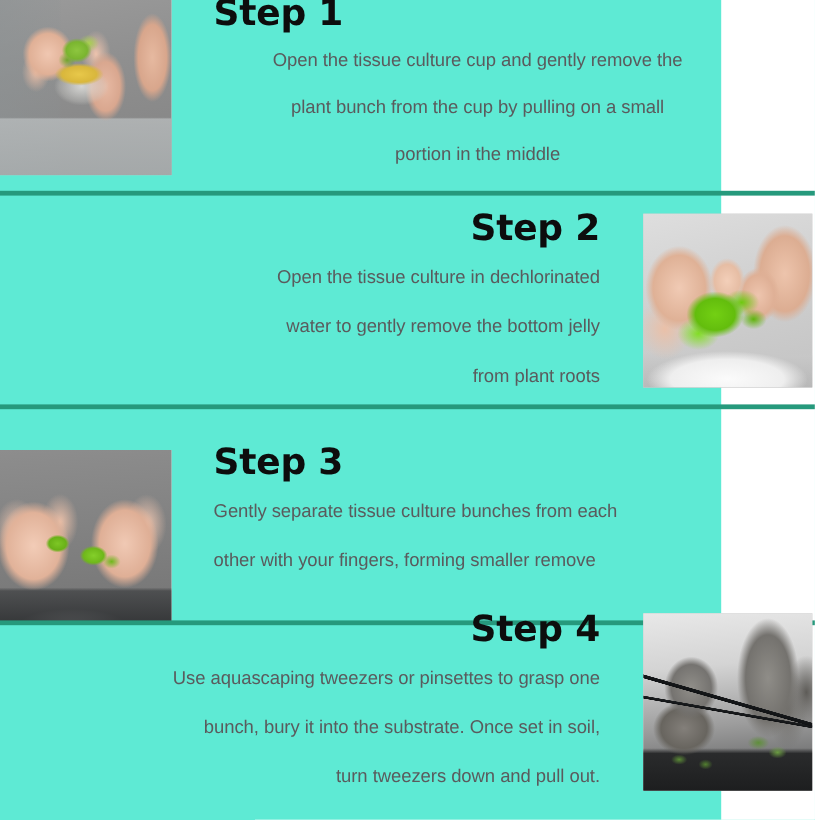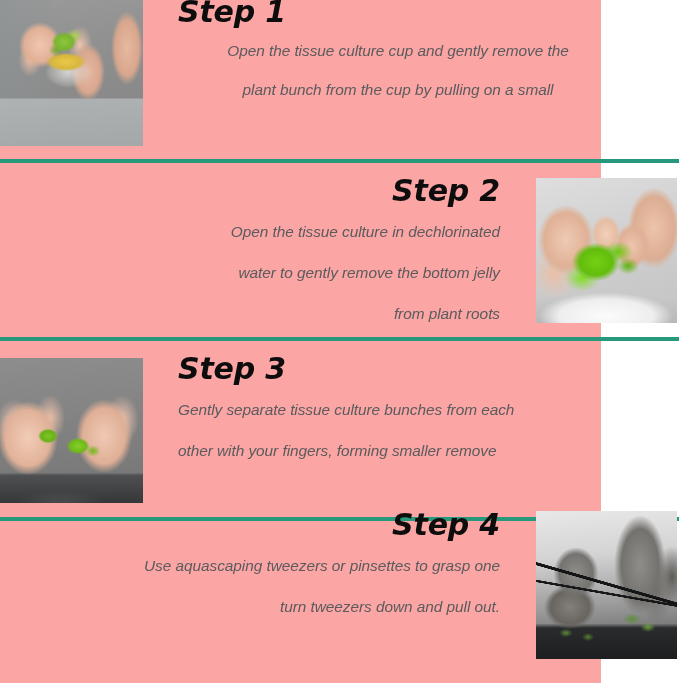--- a/index.html
+++ b/index.html
@@ -12,34 +12,33 @@
     height: 683px;
     font-family: "Liberation Sans", sans-serif;
     -webkit-font-smoothing: antialiased;
     overflow: hidden;
   }
 
   .infographic {
     position: relative;
     width: 601px;
     height: 683px;
-    background: #fca5a5;
-    font-style: italic;
+    background: #5eead4;
   }
 
   
   .step {
     position: absolute;
     left: 0;
     width: 679px;
     box-sizing: border-box;
   }
   .step-1 { top: 0px;   height: 160px; }
   .step-2 { top: 163px; height: 175px; }
-  .step-3 { top: 341px; height: 177px; }
+  .step-3 { top: 358px; height: 177px; }
   .step-4 { top: 497px; height: 162px; }
 
   
   .divider {
     position: absolute;
     left: 0;
     width: 679px;
     height: 4px;
     background: #26997c;
   }
@@ -220,20 +219,21 @@
 <div class="infographic">
 
   <div class="step step-1">
     <div class="photo photo-left photo-1">
       <div class="photo-inner img-step1"></div>
     </div>
     <div class="text-col text-left-al t1">
       <p class="step-title">Step 1</p>
       <p class="step-body">Open the tissue culture cup and gently remove the</p>
       <p class="step-body">plant bunch from the cup by pulling on a small</p>
+      <p class="step-body">portion in the middle</p>
     </div>
   </div>
 
   <div class="divider divider-1"></div>
 
   <div class="step step-2">
     <div class="photo photo-right photo-2">
       <div class="photo-inner img-step2"></div>
     </div>
     <div class="text-col text-right-al t2">
@@ -259,17 +259,18 @@
 
   <div class="divider divider-3"></div>
 
   <div class="step step-4">
     <div class="photo photo-right photo-4">
       <div class="photo-inner img-step4"></div>
     </div>
     <div class="text-col text-right-al t4">
       <p class="step-title">Step 4</p>
       <p class="step-body">Use aquascaping tweezers or pinsettes to grasp one</p>
+      <p class="step-body">bunch, bury it into the substrate. Once set in soil,</p>
       <p class="step-body">turn tweezers down and pull out.</p>
     </div>
   </div>
 
 </div>
 
 </body></html>

